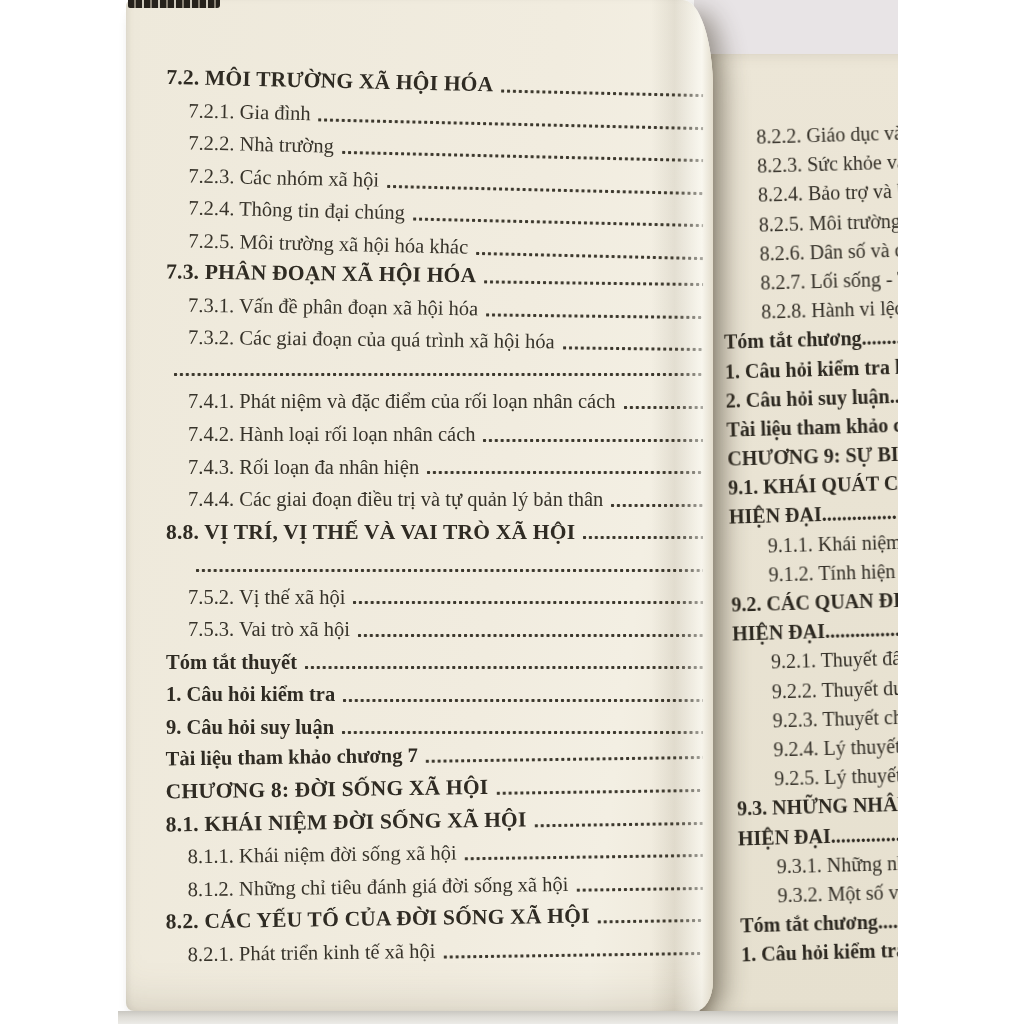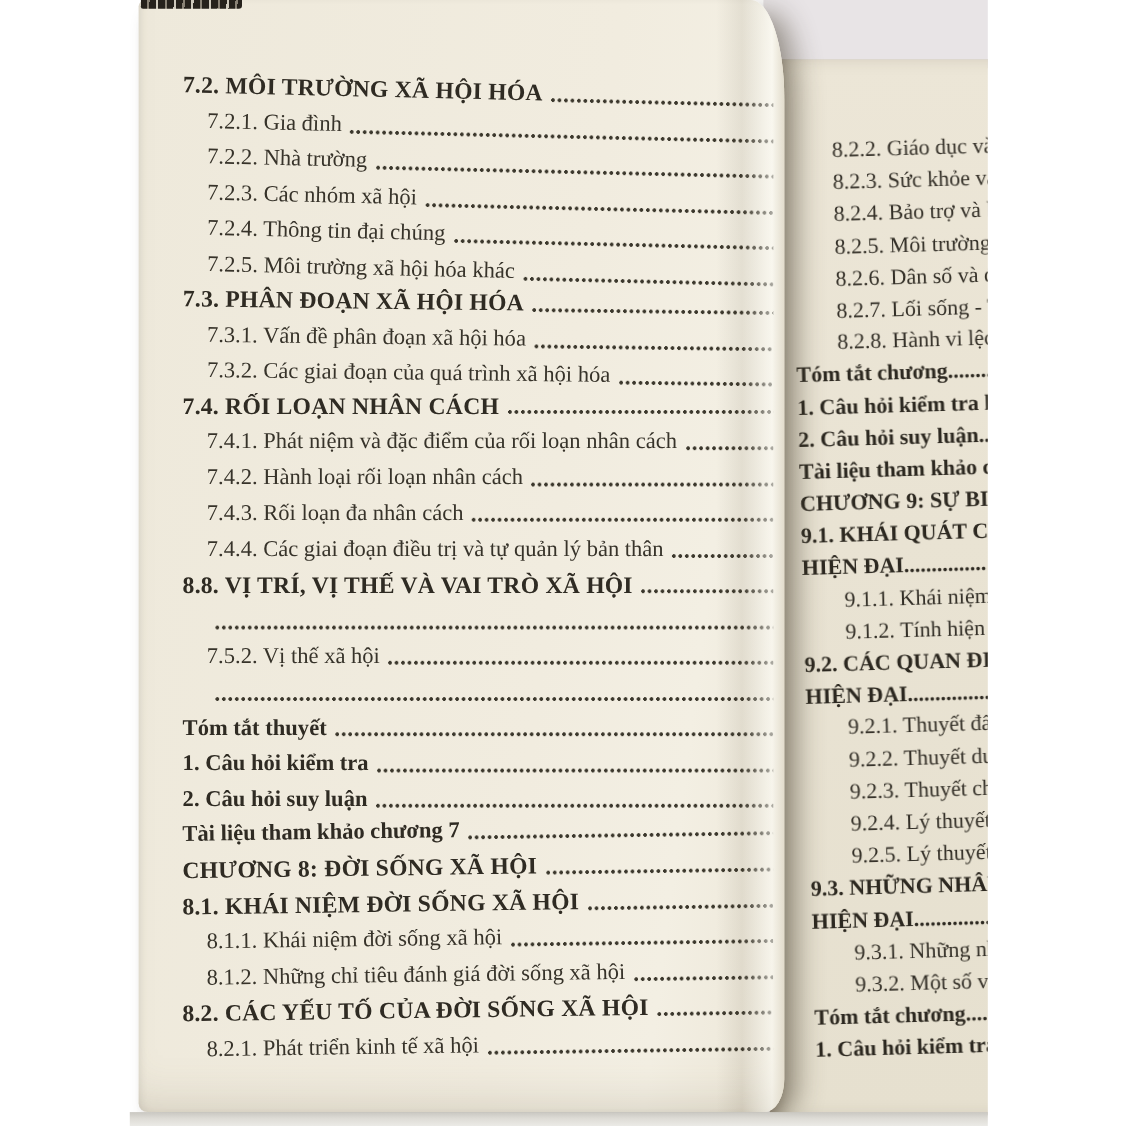--- a/index.html
+++ b/index.html
@@ -127,63 +127,63 @@
         </div>
       <div class="line sub">
           <span class="t">7.3.1. Vấn đề phân đoạn xã hội hóa</span>
           <span class="leader"></span>
         </div>
       <div class="line sub">
           <span class="t">7.3.2. Các giai đoạn của quá trình xã hội hóa</span>
           <span class="leader"></span>
         </div>
       <div class="line h1">
-          <span class="t">7.4. RỐI LOẠN NHÂN CÁCH</span>
           <span class="leader"></span>
         </div>
       <div class="line sub">
           <span class="t">7.4.1. Phát niệm và đặc điểm của rối loạn nhân cách</span>
           <span class="leader"></span>
         </div>
       <div class="line sub">
           <span class="t">7.4.2. Hành loại rối loạn nhân cách</span>
           <span class="leader"></span>
         </div>
       <div class="line sub">
-          <span class="t">7.4.3. Rối loạn đa nhân cách</span>
+          <span class="t">7.4.3. Rối loạn đa nhân hiện</span>
           <span class="leader"></span>
         </div>
       <div class="line sub">
           <span class="t">7.4.4. Các giai đoạn điều trị và tự quản lý bản thân</span>
           <span class="leader"></span>
         </div>
       <div class="line h1">
           <span class="t">8.8. VỊ TRÍ, VỊ THẾ VÀ VAI TRÒ XÃ HỘI</span>
           <span class="leader"></span>
         </div>
       <div class="line sub">
           <span class="leader"></span>
         </div>
       <div class="line sub">
           <span class="t">7.5.2. Vị thế xã hội</span>
           <span class="leader"></span>
         </div>
       <div class="line sub">
+          <span class="t">7.5.3. Vai trò xã hội</span>
           <span class="leader"></span>
         </div>
       <div class="line b">
           <span class="t">Tóm tắt thuyết</span>
           <span class="leader"></span>
         </div>
       <div class="line b">
           <span class="t">1. Câu hỏi kiểm tra</span>
           <span class="leader"></span>
         </div>
       <div class="line b">
-          <span class="t">2. Câu hỏi suy luận</span>
+          <span class="t">9. Câu hỏi suy luận</span>
           <span class="leader"></span>
         </div>
       <div class="line b">
           <span class="t">Tài liệu tham khảo chương 7</span>
           <span class="leader"></span>
         </div>
       <div class="line h1">
           <span class="t">CHƯƠNG 8: ĐỜI SỐNG XÃ HỘI</span>
           <span class="leader"></span>
         </div>

